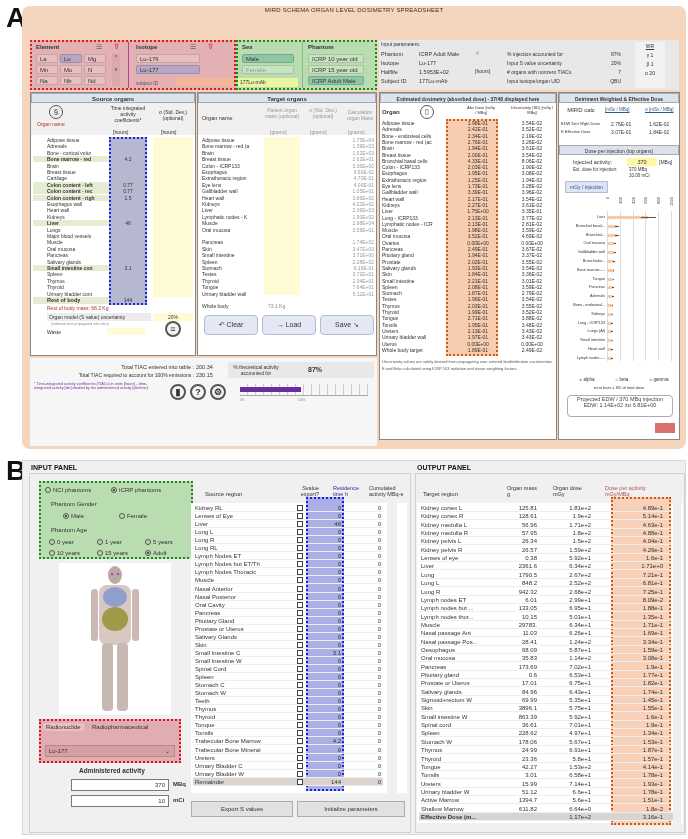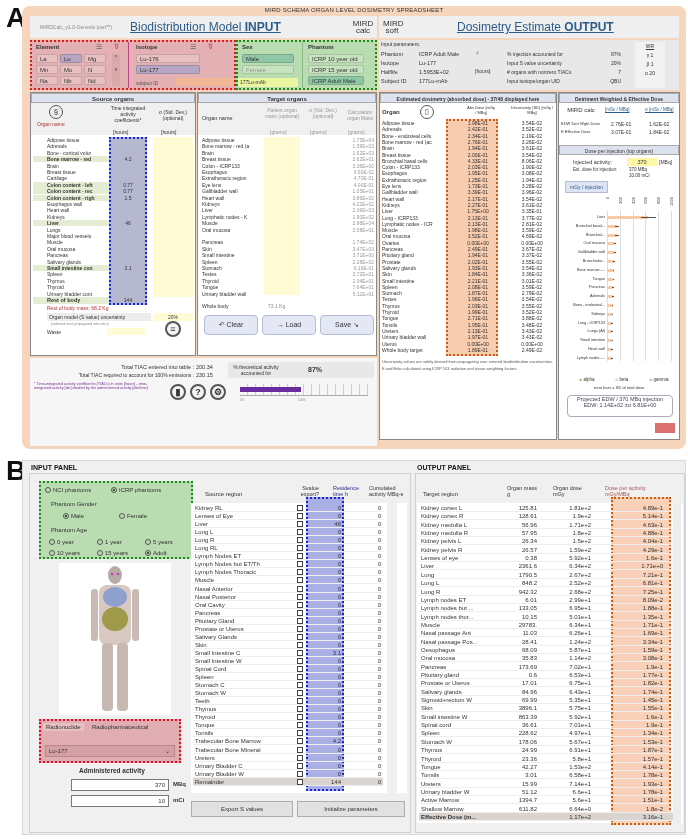--- a/index.html
+++ b/index.html
@@ -45,29 +45,20 @@
 </style>
 </head>
 <body>
 
 <div class="lbl" style="left:6px;top:2px">A</div>
 <div class="lbl" style="left:6px;top:455px">B</div>
 
 <div id="panelA">
   <div class="toptitle">MIRD SCHEMA ORGAN LEVEL DOSIMETRY SPREADSHEET</div>
 
-  <div class="inhdr">
-    <span class="smallcert">MIRDCalc_v1.0-Genesis (cert**)</span>
-    <span class="hdrtitle" style="left:100px"><span>Biodistribution Model </span><b>INPUT</b></span>
-    <span class="logo" style="left:322px;top:4px;width:22px">MIRD calc</span>
-  </div>
-  <div class="outhdr">
-    <span class="logo" style="left:4px;top:4px;width:18px">MIRD soft</span>
-    <span class="hdrtitle" style="left:78px"><span>Dosimetry Estimate </span><b>OUTPUT</b></span>
-  </div>
 
   <div class="sel" style="left:8px;width:206px;background:#e3b0b3;border-color:#e01818">
     <div class="selbox" style="left:0;top:0;font-weight:bold">Element</div>
     <div style="position:absolute;left:64px;top:1px;font-size:7px;color:#666">☰</div>
     <div style="position:absolute;left:82px;top:1px;font-size:7px;color:#c33">⊽</div>
     <div class="chip" style="left:4px;top:12px;width:22px;background:#e8c0c2">La</div>
     <div class="chip" style="left:28px;top:12px;width:22px;background:#b7a7c5">Lu</div>
     <div class="chip" style="left:52px;top:12px;width:22px;background:#e8c0c2">Mg</div>
     <div class="chip" style="left:4px;top:23px;width:22px;background:#e8c0c2">Mn</div>
     <div class="chip" style="left:28px;top:23px;width:22px;background:#e8c0c2">Mo</div>

